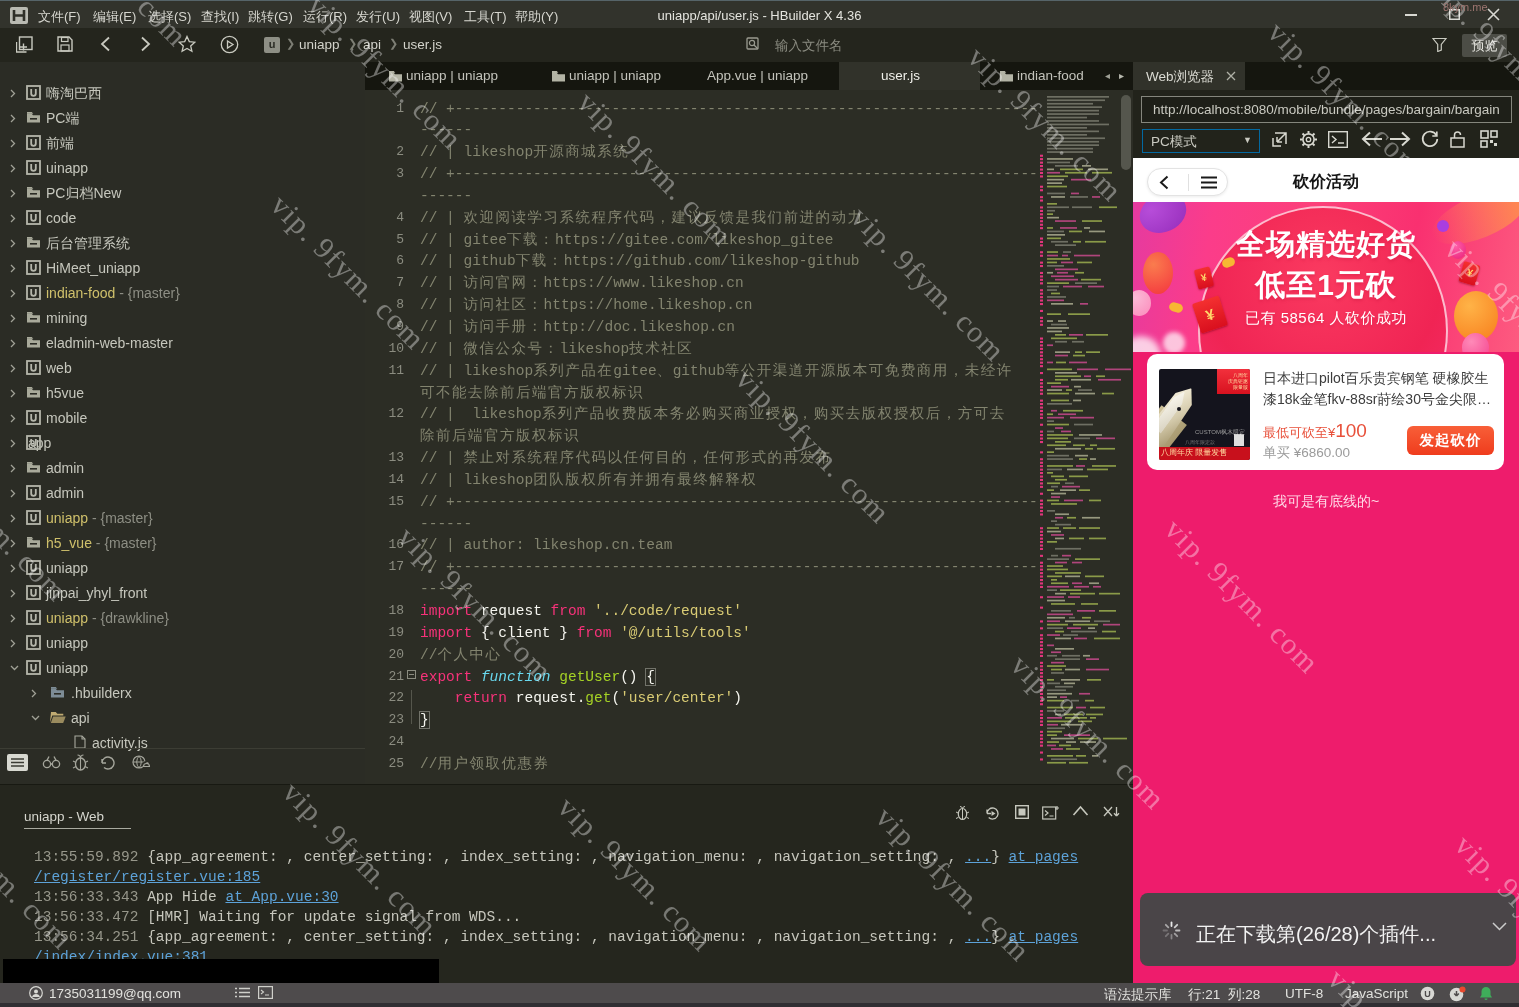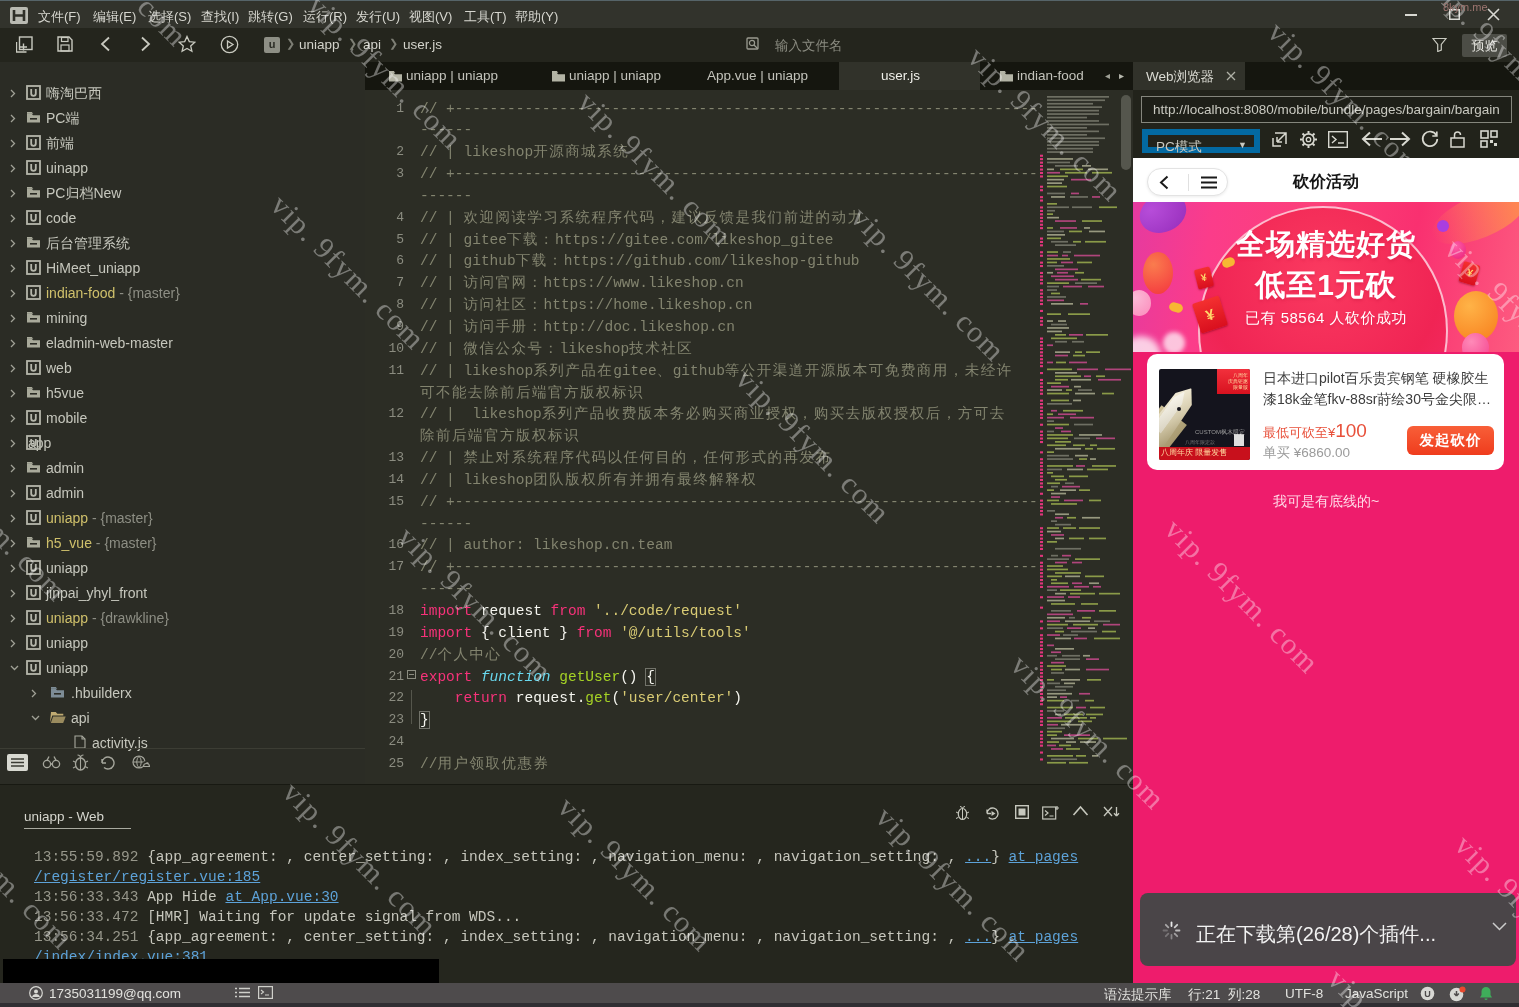--- a/index.html
+++ b/index.html
@@ -50,21 +50,21 @@
 .clk { color:#5da2d8; text-decoration:underline; }
 #censor { position:absolute; left:3px; top:174px; width:436px; height:25px; background:#000; }
 
 #statusbar { position:absolute; left:0; top:983px; width:1519px; height:20px; background:#4e4b4c; }
 #statusunder { position:absolute; left:0; top:1003px; width:1519px; height:4px; background:#302e32; }
 .st { position:absolute; top:3px; font-size:13.5px; color:#e2e2de; }
 
 #browser { position:absolute; left:1133px; top:90px; width:386px; height:893px; background:#22231b; }
 #urlbox { position:absolute; left:8px; top:6px; width:371px; height:27px; border:1px solid #85867d; background:#1e1f18; }
 #urltxt { position:absolute; left:11px; top:5px; font-size:13.5px; color:#c9c9c0; white-space:nowrap; }
-#pcbox { position:absolute; left:9px; top:39px; width:118px; height:24px; border:6px solid #0369a1; }
+#pcbox { position:absolute; left:9px; top:39px; width:118px; height:24px; border:1px solid #0369a1; }
 .bico { position:absolute; color:#d8d8d0; }
 
 #page { position:absolute; left:0px; top:68px; width:386px; height:825px; background:#ee1c6c; overflow:hidden; }
 #mhead { position:absolute; left:0; top:0; width:386px; height:44px; background:#fff; }
 #pill { position:absolute; left:14px; top:10px; width:81px; height:28px; border:1px solid #e3e3e3; border-radius:14px; background:#fff; box-shadow:0 1px 3px rgba(0,0,0,0.08); }
 #mtitle { position:absolute; left:0; top:13px; width:386px; text-align:center; font-size:16.5px; font-weight:bold; color:#161616; }
 #banner { position:absolute; left:0; top:44px; width:386px; height:150px; overflow:hidden;
   background:linear-gradient(100deg,#e53aa0 0%,#fb3c8a 20%,#fc4079 45%,#f93070 70%,#fd5b80 100%); }
 .btxt { position:absolute; left:0; width:386px; text-align:center; color:#fff; font-weight:bold;
   text-shadow:0 2px 3px rgba(200,20,60,0.35); letter-spacing:1px; line-height:1.05; }
@@ -99,20 +99,21 @@
   <span class="menu" style="left:38px">文件(F)</span>
   <span class="menu" style="left:93px">编辑(E)</span>
   <span class="menu" style="left:148px">选择(S)</span>
   <span class="menu" style="left:201px">查找(I)</span>
   <span class="menu" style="left:248px">跳转(G)</span>
   <span class="menu" style="left:303px">运行(R)</span>
   <span class="menu" style="left:356px">发行(U)</span>
   <span class="menu" style="left:409px">视图(V)</span>
   <span class="menu" style="left:464px">工具(T)</span>
   <span class="menu" style="left:515px">帮助(Y)</span>
+  <span id="wtitle">uniapp/api/user.js - HBuilder X 4.36</span>
   <svg style="position:absolute;left:1405px;top:13px" width="12" height="2">
         <rect width="12" height="2" fill="#d8d8d2"></rect>
       </svg>
   <svg style="position:absolute;left:1449px;top:8px" width="11" height="11" viewBox="0 0 11 11">
         <rect x="0.75" y="0.75" width="9.5" height="9.5" fill="none" stroke="#d8d8d2" stroke-width="1.5"></rect>
       </svg>
   <svg style="position:absolute;left:1487px;top:7px" width="13" height="13" viewBox="0 0 13 13">
         <path d="M1 1 L12 12 M12 1 L1 12" stroke="#d8d8d2" stroke-width="1.6"></path>
       </svg>
 </div>

